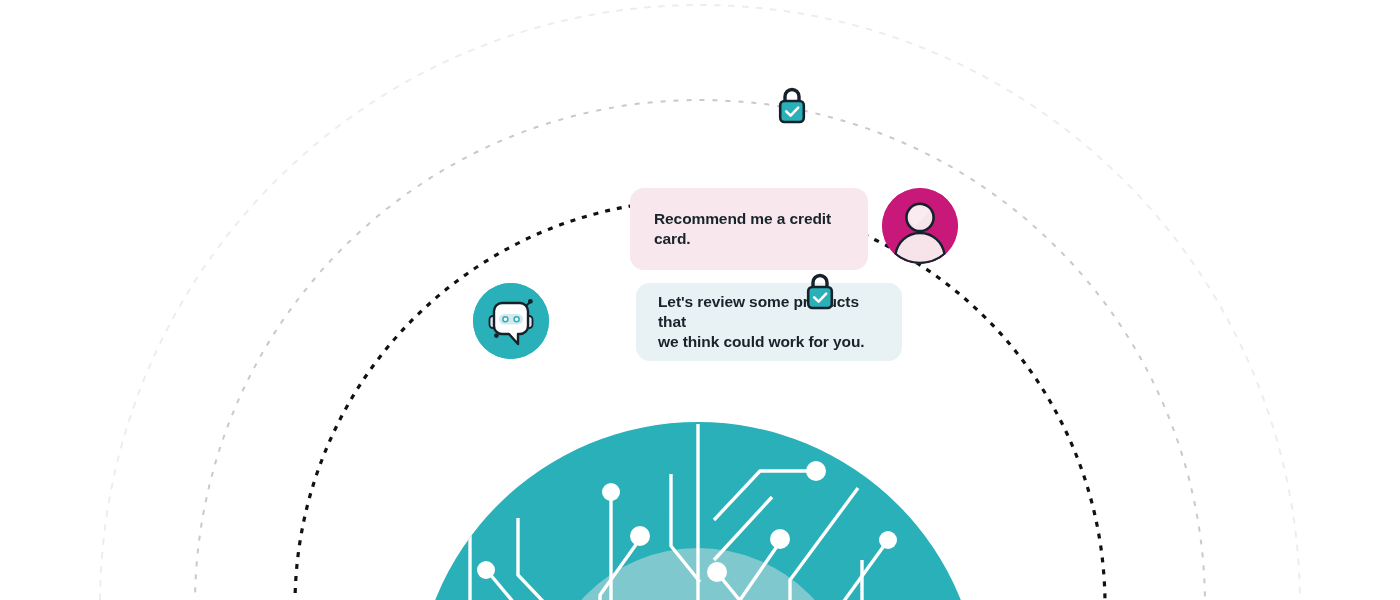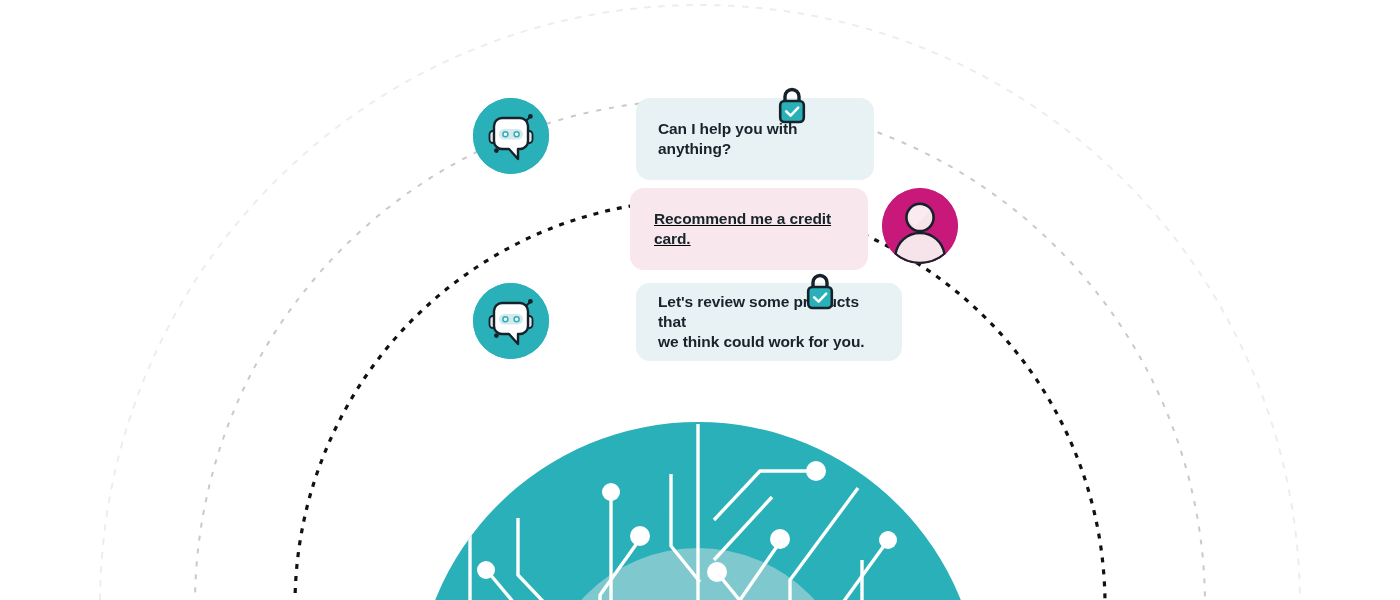--- a/index.html
+++ b/index.html
@@ -73,21 +73,20 @@
     color: #17242b;
     line-height: 1.28;
     letter-spacing: -0.1px;
     white-space: pre-line;
   }
   .bubble.bot {
     background: #e8f1f3;
   }
   .bubble.user {
     background: #f8e7ec;
-    text-decoration: underline;
   }
   .b1 { margin-left: 87px; width: 238px; height: 82px; padding: 0 22px; }
   .b2 { width: 238px; height: 82px; padding: 0 24px; }
   .b3 { margin-left: 87px; width: 266px; height: 78px; padding: 0 22px; }
 
   .lock {
     position: absolute;
     width: 34px;
     height: 42px;
   }
@@ -159,46 +158,20 @@
         <circle cx="888" cy="540" r="9"></circle>
         <circle cx="486" cy="570" r="9"></circle>
         <circle cx="717" cy="572" r="10"></circle>
         <circle cx="556" cy="600" r="0"></circle>
       </g>
     </g>
   </svg>
 
   <div id="chat">
 
-    <div class="msg-row row-bot-1">
-
-      <div class="avatar bot">
-        <svg viewBox="0 0 76 76" width="76" height="76">
-          <circle cx="38" cy="38" r="38" fill="#29b0b8"></circle>
-
-          <path d="M52 24 L56.5 19.5" stroke="#16222b" stroke-width="1.8" fill="none"></path>
-          <circle cx="57.4" cy="18.4" r="2.4" fill="#16222b"></circle>
-
-          <rect x="16.5" y="33" width="7.5" height="12" rx="3.4" fill="#dfe9ec" stroke="#16222b" stroke-width="1.8"></rect>
-          <rect x="52" y="33" width="7.5" height="12" rx="3.4" fill="#dfe9ec" stroke="#16222b" stroke-width="1.8"></rect>
-
-          <path d="M29 20 H47 a8 8 0 0 1 8 8 V43 a8 8 0 0 1 -8 8 H45 L45 61 L36 51 H29 a8 8 0 0 1 -8 -8 V28 a8 8 0 0 1 8 -8 Z" fill="#ffffff" stroke="#16222b" stroke-width="2.4" stroke-linejoin="round"></path>
-
-          <rect x="26" y="31" width="24" height="10.5" rx="5.25" fill="#d5e8ec"></rect>
-          <circle cx="32.4" cy="36.2" r="2.5" fill="#ffffff" stroke="#29b0b8" stroke-width="1.5"></circle>
-          <circle cx="43.6" cy="36.2" r="2.5" fill="#ffffff" stroke="#29b0b8" stroke-width="1.5"></circle>
-
-          <circle cx="23.4" cy="52.6" r="2.4" fill="#16222b"></circle>
-        </svg>
-      </div>
-
-      <div class="bubble bot b1">
-        <span class="bubble-text">Can I help you with anything?</span>
-      </div>
-    </div>
 
     <div class="lock lock-1">
       <svg viewBox="0 0 34 42" width="34" height="42">
         <path d="M10 18 V12.5 a7 7 0 0 1 14 0 V18" fill="none" stroke="#16222b" stroke-width="3.4"></path>
         <rect x="5.2" y="17" width="23.6" height="21" rx="4.2" fill="#29b0b8" stroke="#16222b" stroke-width="2.6"></rect>
         <path d="M11.2 27.4 L15.6 31.6 L23.2 23.6" fill="none" stroke="#ffffff" stroke-width="2.6" stroke-linecap="round" stroke-linejoin="round"></path>
       </svg>
     </div>
 
     <div class="msg-row row-user-1">

